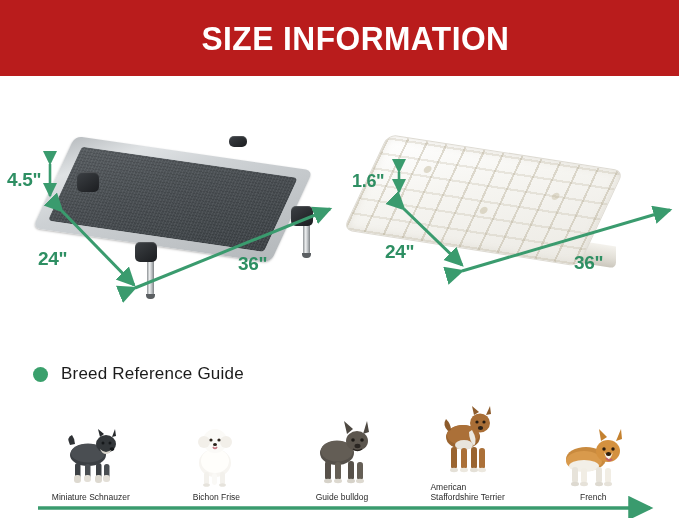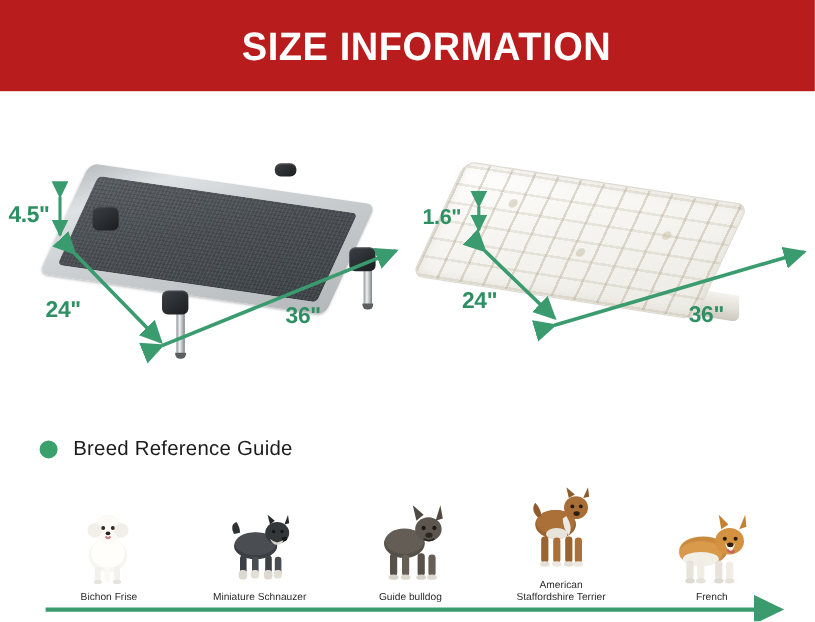--- a/index.html
+++ b/index.html
@@ -121,21 +121,21 @@
   .breed-row{
     position:absolute;left:28px;top:58px;width:628px;height:108px;
     display:flex;align-items:flex-end;
   }
   .breed-item{
     flex:1 1 0;height:108px;position:relative;
     display:flex;flex-direction:column;align-items:center;justify-content:flex-end;
   }
   .breed-figure{position:relative;width:100%;height:78px;}
   .breed-caption{
-    font-size:8.5px;color:#2a2a2a;text-align:center;line-height:1.18;
+    font-size:8.5px;color:#2a2a2a;text-align:left;line-height:1.18;
     font-family:"Liberation Sans", sans-serif;
     margin-top:3px;
     white-space:pre-line;
   }
   .dog{position:absolute;left:50%;bottom:2px;transform:translateX(-50%);}
 
   .bottom-arrow{position:absolute;left:0;top:0;width:679px;height:182px;pointer-events:none;}
 </style>
 </head>
 <body>
@@ -214,42 +214,20 @@
 <div class="dim-label" style="left:574px;top:252px;font-size:19px;">36"</div>
 
 <div class="breed-section">
 
   <div class="breed-heading">
     <span class="breed-dot"></span>
     <span class="breed-heading-text">Breed Reference Guide</span>
   </div>
 
   <div class="breed-row">
-
-    <div class="breed-item">
-      <div class="breed-figure">
-        <svg class="dog" width="56" height="66" viewBox="0 0 56 66">
-          <ellipse cx="27" cy="42" rx="16" ry="14" fill="#f7f5f1"></ellipse>
-          <ellipse cx="27" cy="40" rx="14" ry="12" fill="#fffefb"></ellipse>
-          <circle cx="27" cy="20" r="12" fill="#fbfaf7"></circle>
-          <circle cx="16" cy="21" r="6" fill="#f2efe9"></circle>
-          <circle cx="38" cy="21" r="6" fill="#f2efe9"></circle>
-          <circle cx="23" cy="19" r="1.6" fill="#31281f"></circle>
-          <circle cx="31" cy="19" r="1.6" fill="#31281f"></circle>
-          <ellipse cx="27" cy="23.5" rx="2" ry="1.5" fill="#2a221b"></ellipse>
-          <path d="M25 26 q2 3 4 0" stroke="#c97b86" stroke-width="1.6" fill="none"></path>
-          <rect x="16" y="51" width="5" height="13" rx="2.4" fill="#f3f1ec"></rect>
-          <rect x="24" y="52" width="5" height="12" rx="2.4" fill="#faf9f6"></rect>
-          <rect x="32" y="51" width="5" height="13" rx="2.4" fill="#f3f1ec"></rect>
-          <ellipse cx="18.5" cy="64" rx="3.4" ry="1.8" fill="#e6e3dc"></ellipse>
-          <ellipse cx="34.5" cy="64" rx="3.4" ry="1.8" fill="#e6e3dc"></ellipse>
-        </svg>
-      </div>
-      <div class="breed-caption">Bichon Frise</div>
-    </div>
 
     <div class="breed-item">
       <div class="breed-figure">
         <svg class="dog" width="62" height="68" viewBox="0 0 62 68">
           <path d="M10 26 q-4 -8 2 -10 q3 4 3 9z" fill="#2f3235"></path>
           <ellipse cx="28" cy="36" rx="18" ry="11" fill="#3b3f43"></ellipse>
           <ellipse cx="28" cy="34" rx="17" ry="9.5" fill="#4a4e52"></ellipse>
           <ellipse cx="46" cy="25" rx="10" ry="9" fill="#33373a"></ellipse>
           <path d="M40 18 l-2 -8 l6 5z" fill="#26292c"></path>
           <path d="M52 18 l3 -8 l1 7z" fill="#26292c"></path>
@@ -261,20 +239,42 @@
           <rect x="25" y="45" width="5.5" height="17" rx="2.6" fill="#4a4e52"></rect>
           <rect x="36" y="44" width="5.5" height="18" rx="2.6" fill="#3d4145"></rect>
           <rect x="44" y="45" width="5.5" height="17" rx="2.6" fill="#4a4e52"></rect>
           <rect x="14" y="56" width="7" height="8" rx="3" fill="#ddd9d0"></rect>
           <rect x="24" y="56" width="7" height="7" rx="3" fill="#e3dfd7"></rect>
           <rect x="35" y="56" width="7" height="8" rx="3" fill="#ddd9d0"></rect>
           <rect x="43" y="56" width="7" height="7" rx="3" fill="#e3dfd7"></rect>
         </svg>
       </div>
       <div class="breed-caption">Miniature Schnauzer</div>
+    </div>
+
+    <div class="breed-item">
+      <div class="breed-figure">
+        <svg class="dog" width="56" height="66" viewBox="0 0 56 66">
+          <ellipse cx="27" cy="42" rx="16" ry="14" fill="#f7f5f1"></ellipse>
+          <ellipse cx="27" cy="40" rx="14" ry="12" fill="#fffefb"></ellipse>
+          <circle cx="27" cy="20" r="12" fill="#fbfaf7"></circle>
+          <circle cx="16" cy="21" r="6" fill="#f2efe9"></circle>
+          <circle cx="38" cy="21" r="6" fill="#f2efe9"></circle>
+          <circle cx="23" cy="19" r="1.6" fill="#31281f"></circle>
+          <circle cx="31" cy="19" r="1.6" fill="#31281f"></circle>
+          <ellipse cx="27" cy="23.5" rx="2" ry="1.5" fill="#2a221b"></ellipse>
+          <path d="M25 26 q2 3 4 0" stroke="#c97b86" stroke-width="1.6" fill="none"></path>
+          <rect x="16" y="51" width="5" height="13" rx="2.4" fill="#f3f1ec"></rect>
+          <rect x="24" y="52" width="5" height="12" rx="2.4" fill="#faf9f6"></rect>
+          <rect x="32" y="51" width="5" height="13" rx="2.4" fill="#f3f1ec"></rect>
+          <ellipse cx="18.5" cy="64" rx="3.4" ry="1.8" fill="#e6e3dc"></ellipse>
+          <ellipse cx="34.5" cy="64" rx="3.4" ry="1.8" fill="#e6e3dc"></ellipse>
+        </svg>
+      </div>
+      <div class="breed-caption">Bichon Frise</div>
     </div>
 
     <div class="breed-item">
       <div class="breed-figure">
         <svg class="dog" width="62" height="70" viewBox="0 0 62 70">
           <ellipse cx="26" cy="36" rx="17" ry="12" fill="#55504a"></ellipse>
           <ellipse cx="26" cy="34" rx="16" ry="10.5" fill="#635d55"></ellipse>
           <path d="M36 17 l-3 -13 l9 8z" fill="#4e4942"></path>
           <path d="M52 17 l4 -13 l2 11z" fill="#4e4942"></path>
           <ellipse cx="46" cy="24" rx="11" ry="10" fill="#5c564e"></ellipse>

